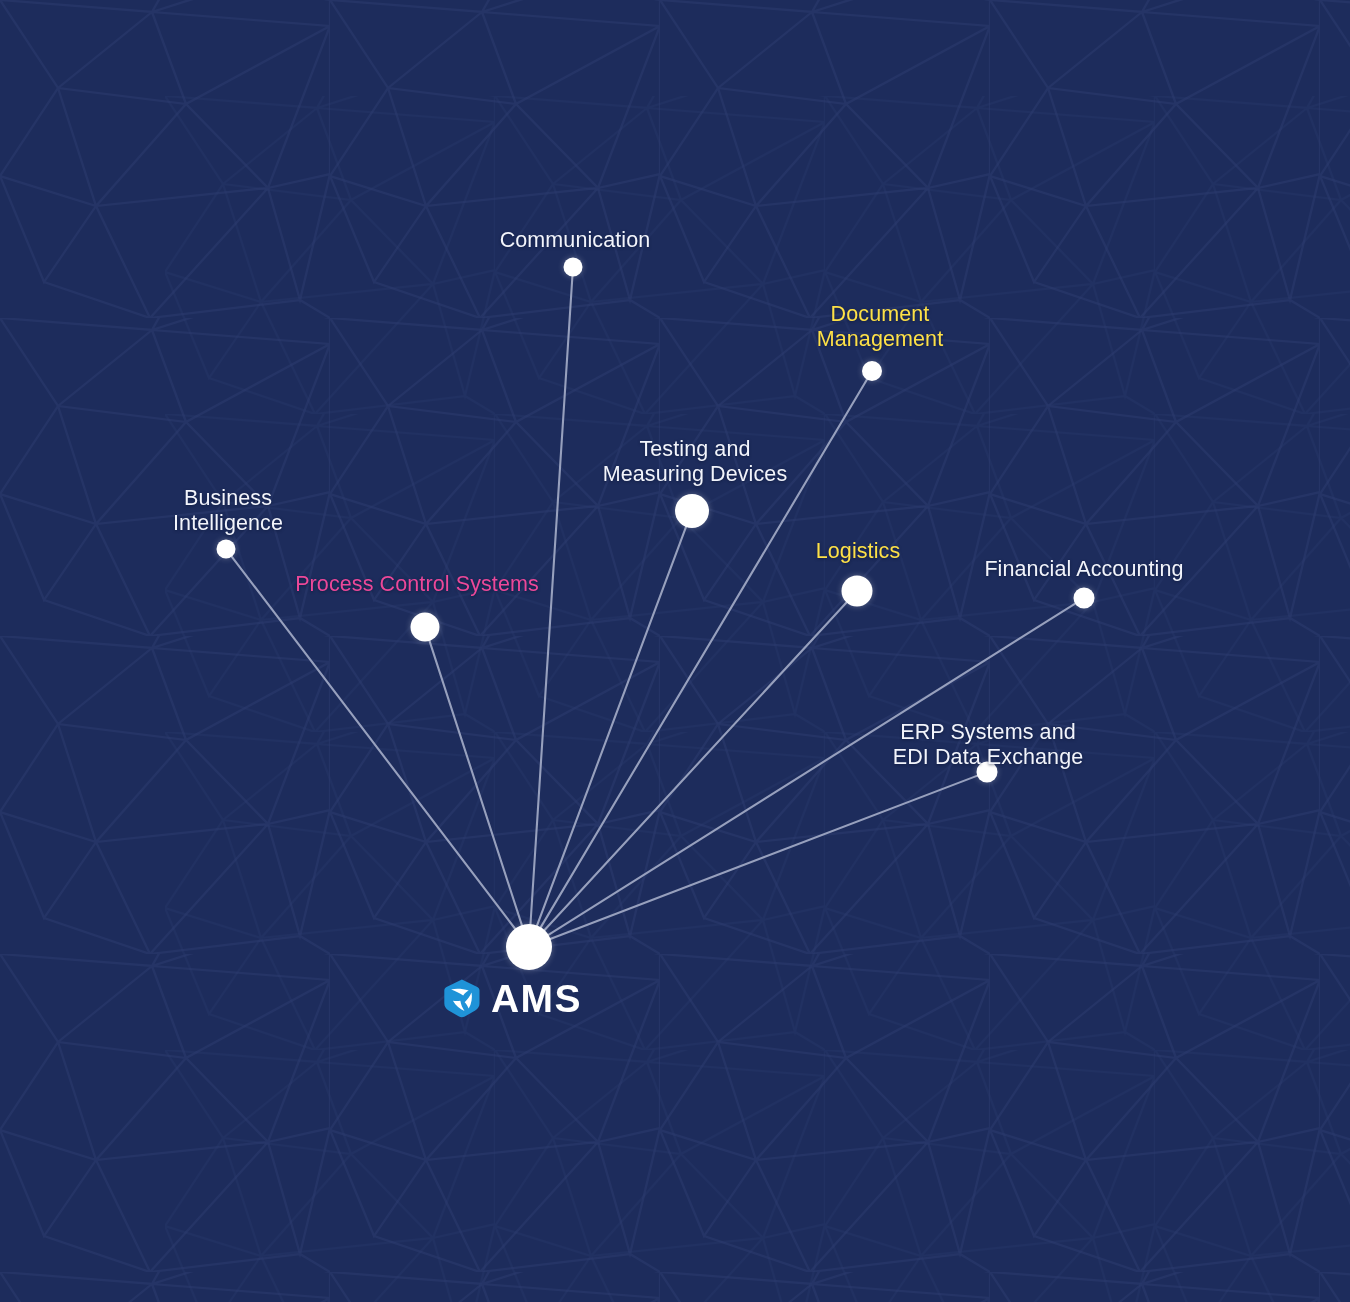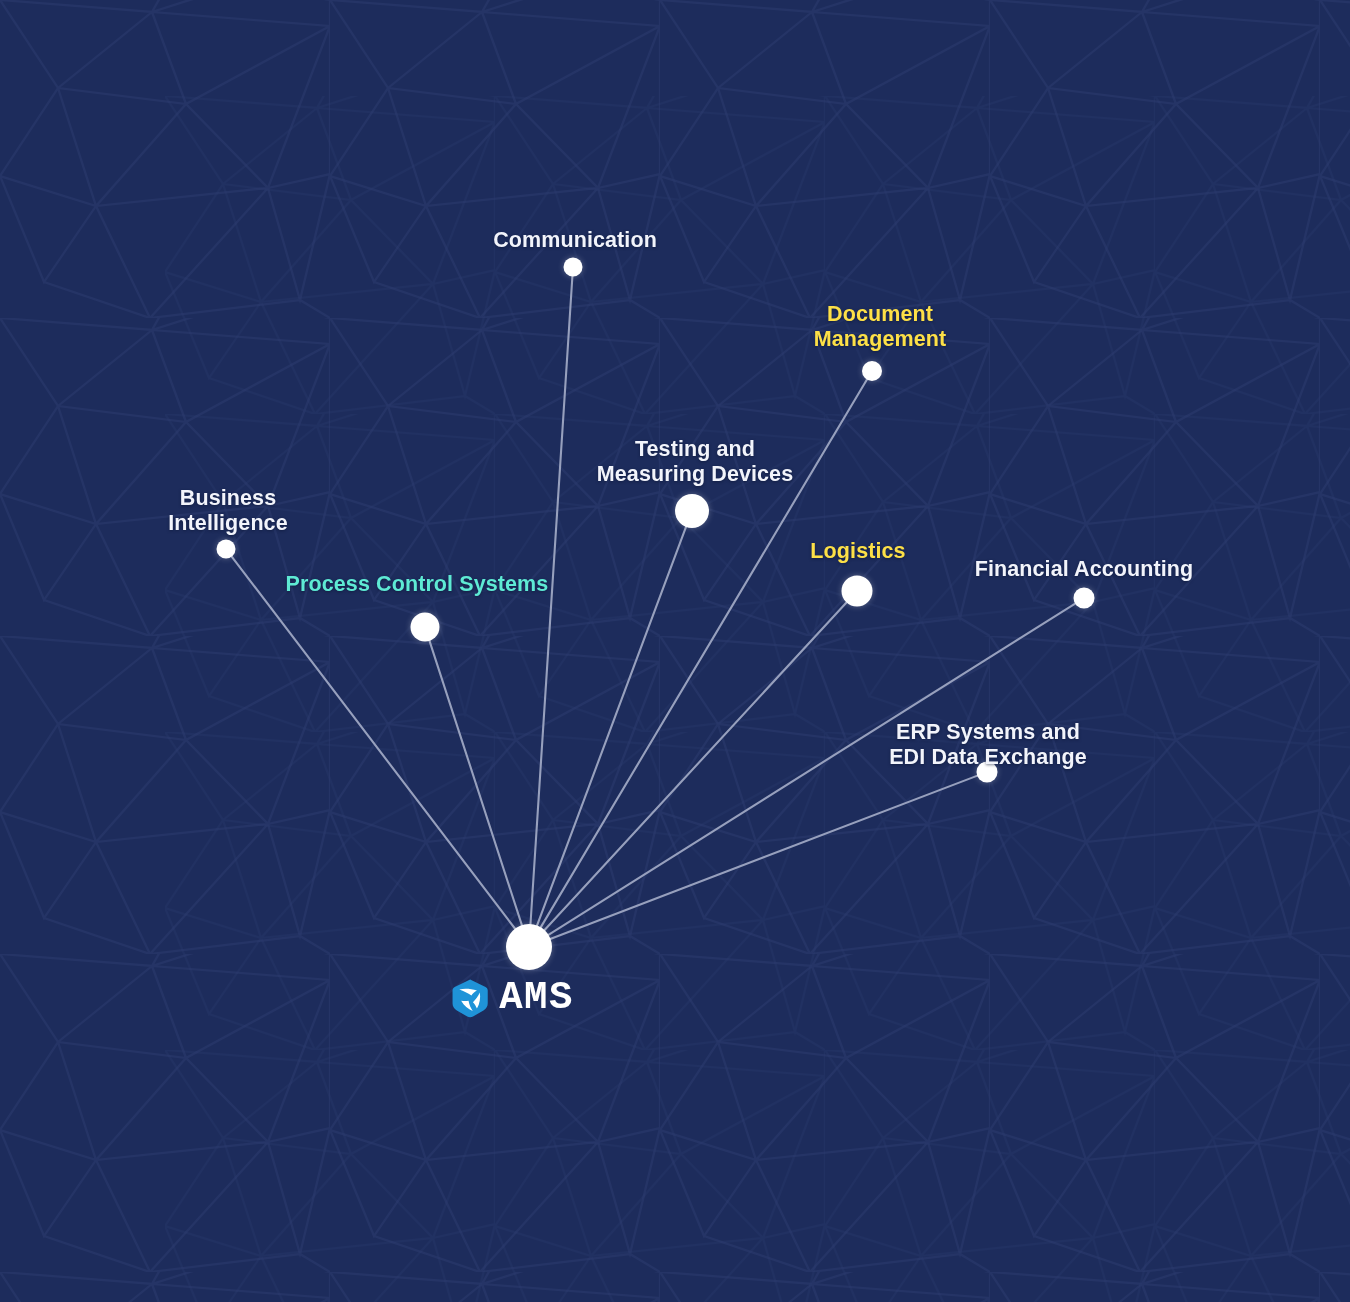--- a/index.html
+++ b/index.html
@@ -39,38 +39,38 @@
     border-radius: 50%;
     background: #ffffff;
     box-shadow: 0 0 6px rgba(255,255,255,0.28);
   }
   .node-label {
     position: absolute;
     transform: translate(-50%, 0);
     color: #f2f4fb;
     font-size: 21.5px;
     line-height: 25px;
-    font-weight: 700;
+    font-weight: 400;
     text-align: center;
     white-space: pre;
     letter-spacing: 0.1px;
     text-shadow: 0 1px 3px rgba(10,18,45,0.55);
   }
   
   #brand {
     position: absolute;
     display: flex;
     align-items: center;
     gap: 9px;
     transform: translate(-50%, 0);
   }
   #brand-mark { display: block; }
   #brand-word {
     color: #ffffff;
-    font-family: Liberation Mono, monospace;
+    font-family: Liberation Sans, sans-serif;
     font-size: 39px;
     font-weight: 700;
     letter-spacing: 1.5px;
     line-height: 1;
   }
 </style>
 </head>
 <body>
 
 <div id="stage">
@@ -114,21 +114,21 @@
       <div class="node" style="left: 872px; top: 371px; width: 20px; height: 20px; background: rgb(255, 255, 255);"></div>
       <div class="node-label" style="left: 880px; top: 302px; color: #fde047;">Document
 Management</div>
       <div class="node" style="left: 692px; top: 511px; width: 34px; height: 34px; background: rgb(255, 255, 255);"></div>
       <div class="node-label" style="left: 695px; top: 437px; color: rgb(242, 244, 251);">Testing and
 Measuring Devices</div>
       <div class="node" style="left: 226px; top: 549px; width: 19px; height: 19px; background: rgb(255, 255, 255);"></div>
       <div class="node-label" style="left: 228px; top: 486px; color: rgb(242, 244, 251);">Business
 Intelligence</div>
       <div class="node" style="left: 425px; top: 627px; width: 29px; height: 29px; background: rgb(255, 255, 255);"></div>
-      <div class="node-label" style="left: 417px; top: 572px; color: #5eead4;">Process Control Systems</div>
+      <div class="node-label" style="left: 417px; top: 572px; color: #ec4899;">Process Control Systems</div>
       <div class="node" style="left: 857px; top: 591px; width: 31px; height: 31px; background: rgb(255, 255, 255);"></div>
       <div class="node-label" style="left: 858px; top: 539px; color: #fde047;">Logistics</div>
       <div class="node" style="left: 1084px; top: 598px; width: 21px; height: 21px; background: rgb(255, 255, 255);"></div>
       <div class="node-label" style="left: 1084px; top: 557px; color: rgb(242, 244, 251); text-align: right;">Financial Accounting</div>
       <div class="node" style="left: 987px; top: 772px; width: 21px; height: 21px; background: rgb(255, 255, 255);"></div>
       <div class="node-label" style="left: 988px; top: 711px; color: rgb(242, 244, 251); margin-top: 9px;">ERP Systems and
 EDI Data Exchange</div>
     </div>
 
   <div class="node" id="hub-node" style="left: 529px; top: 947px; width: 46px; height: 46px; background: rgb(255, 255, 255);"></div>

